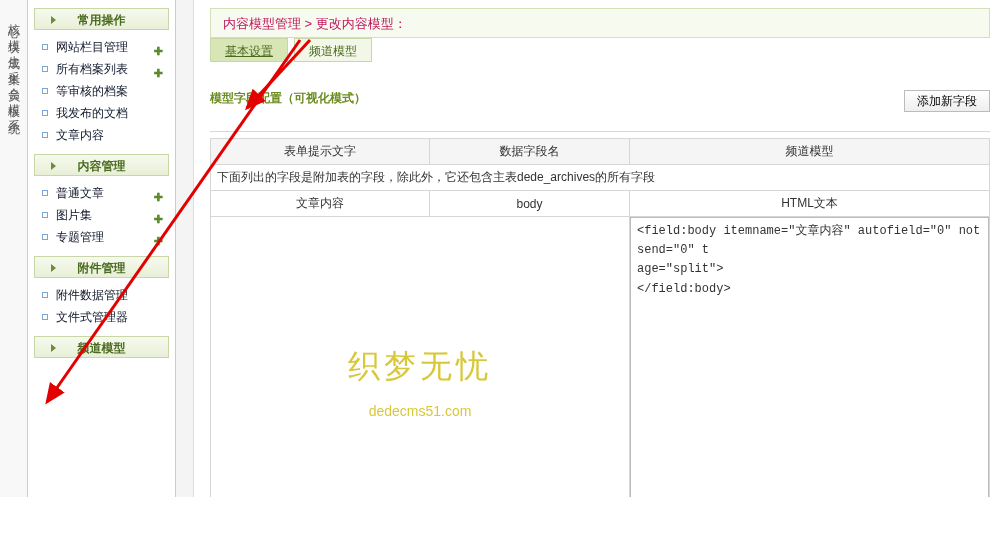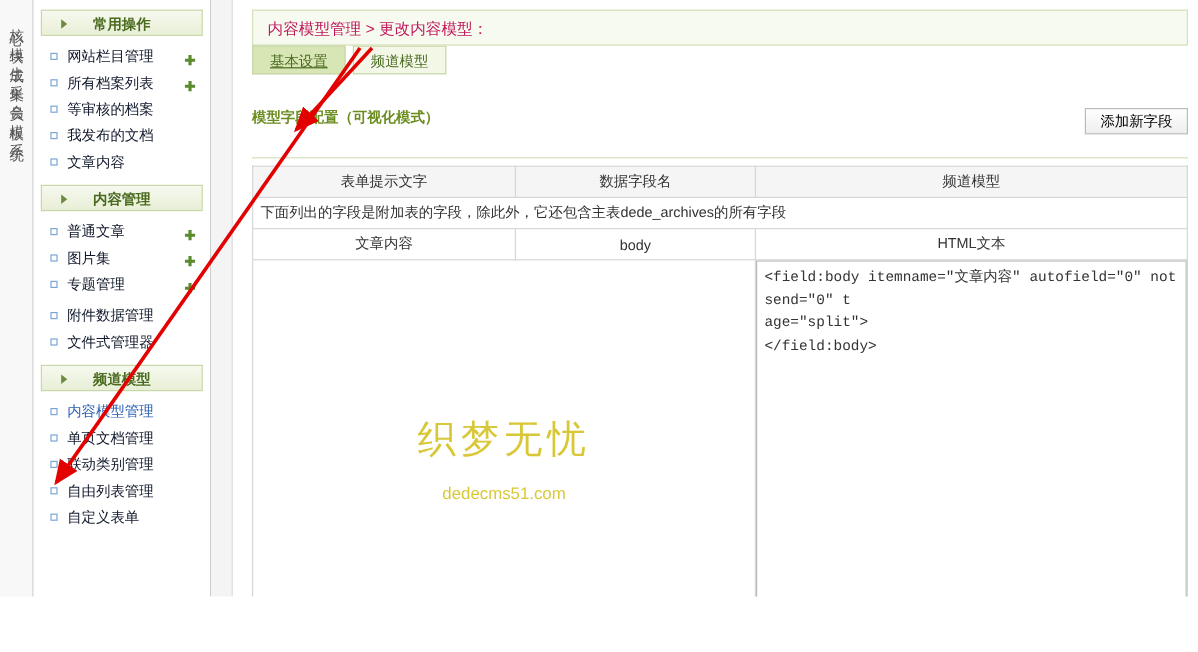--- a/index.html
+++ b/index.html
@@ -62,32 +62,26 @@
         <li><span class="sq"></span><a>等审核的档案</a></li>
         <li><span class="sq"></span><a>我发布的文档</a></li>
         <li><span class="sq"></span><a>文章内容</a></li>
       </ul>
       <div class="sec-head"><span class="tri"></span><span>内容管理</span></div>
       <ul class="menu">
         <li><span class="sq"></span><a>普通文章</a><span class="icon-r plus-icon">✚</span></li>
         <li><span class="sq"></span><a>图片集</a><span class="icon-r plus-icon">✚</span></li>
         <li><span class="sq"></span><a>专题管理</a><span class="icon-r plus-icon">✚</span></li>
       </ul>
+      <div class="sec-head"><span class="tri"></span><span>附件管理</span></div>
       <ul class="menu">
         <li><span class="sq"></span><a>附件数据管理</a></li>
         <li><span class="sq"></span><a>文件式管理器</a></li>
       </ul>
       <div class="sec-head"><span class="tri"></span><span>频道模型</span></div>
-      <ul class="menu">
-        <li><span class="sq"></span><a class="blue-link">内容模型管理</a></li>
-        <li><span class="sq"></span><a>单页文档管理</a></li>
-        <li><span class="sq"></span><a>联动类别管理</a></li>
-        <li><span class="sq"></span><a>自由列表管理</a></li>
-        <li><span class="sq"></span><a>自定义表单</a></li>
-      </ul>
     </div>
 
   <div class="divider"></div>
 
   <div class="main">
     <div class="crumb">内容模型管理 &gt; 更改内容模型：</div>
 
     <div class="tabs">
       <div class="tab active">基本设置</div>
       <div class="tab">频道模型</div>

